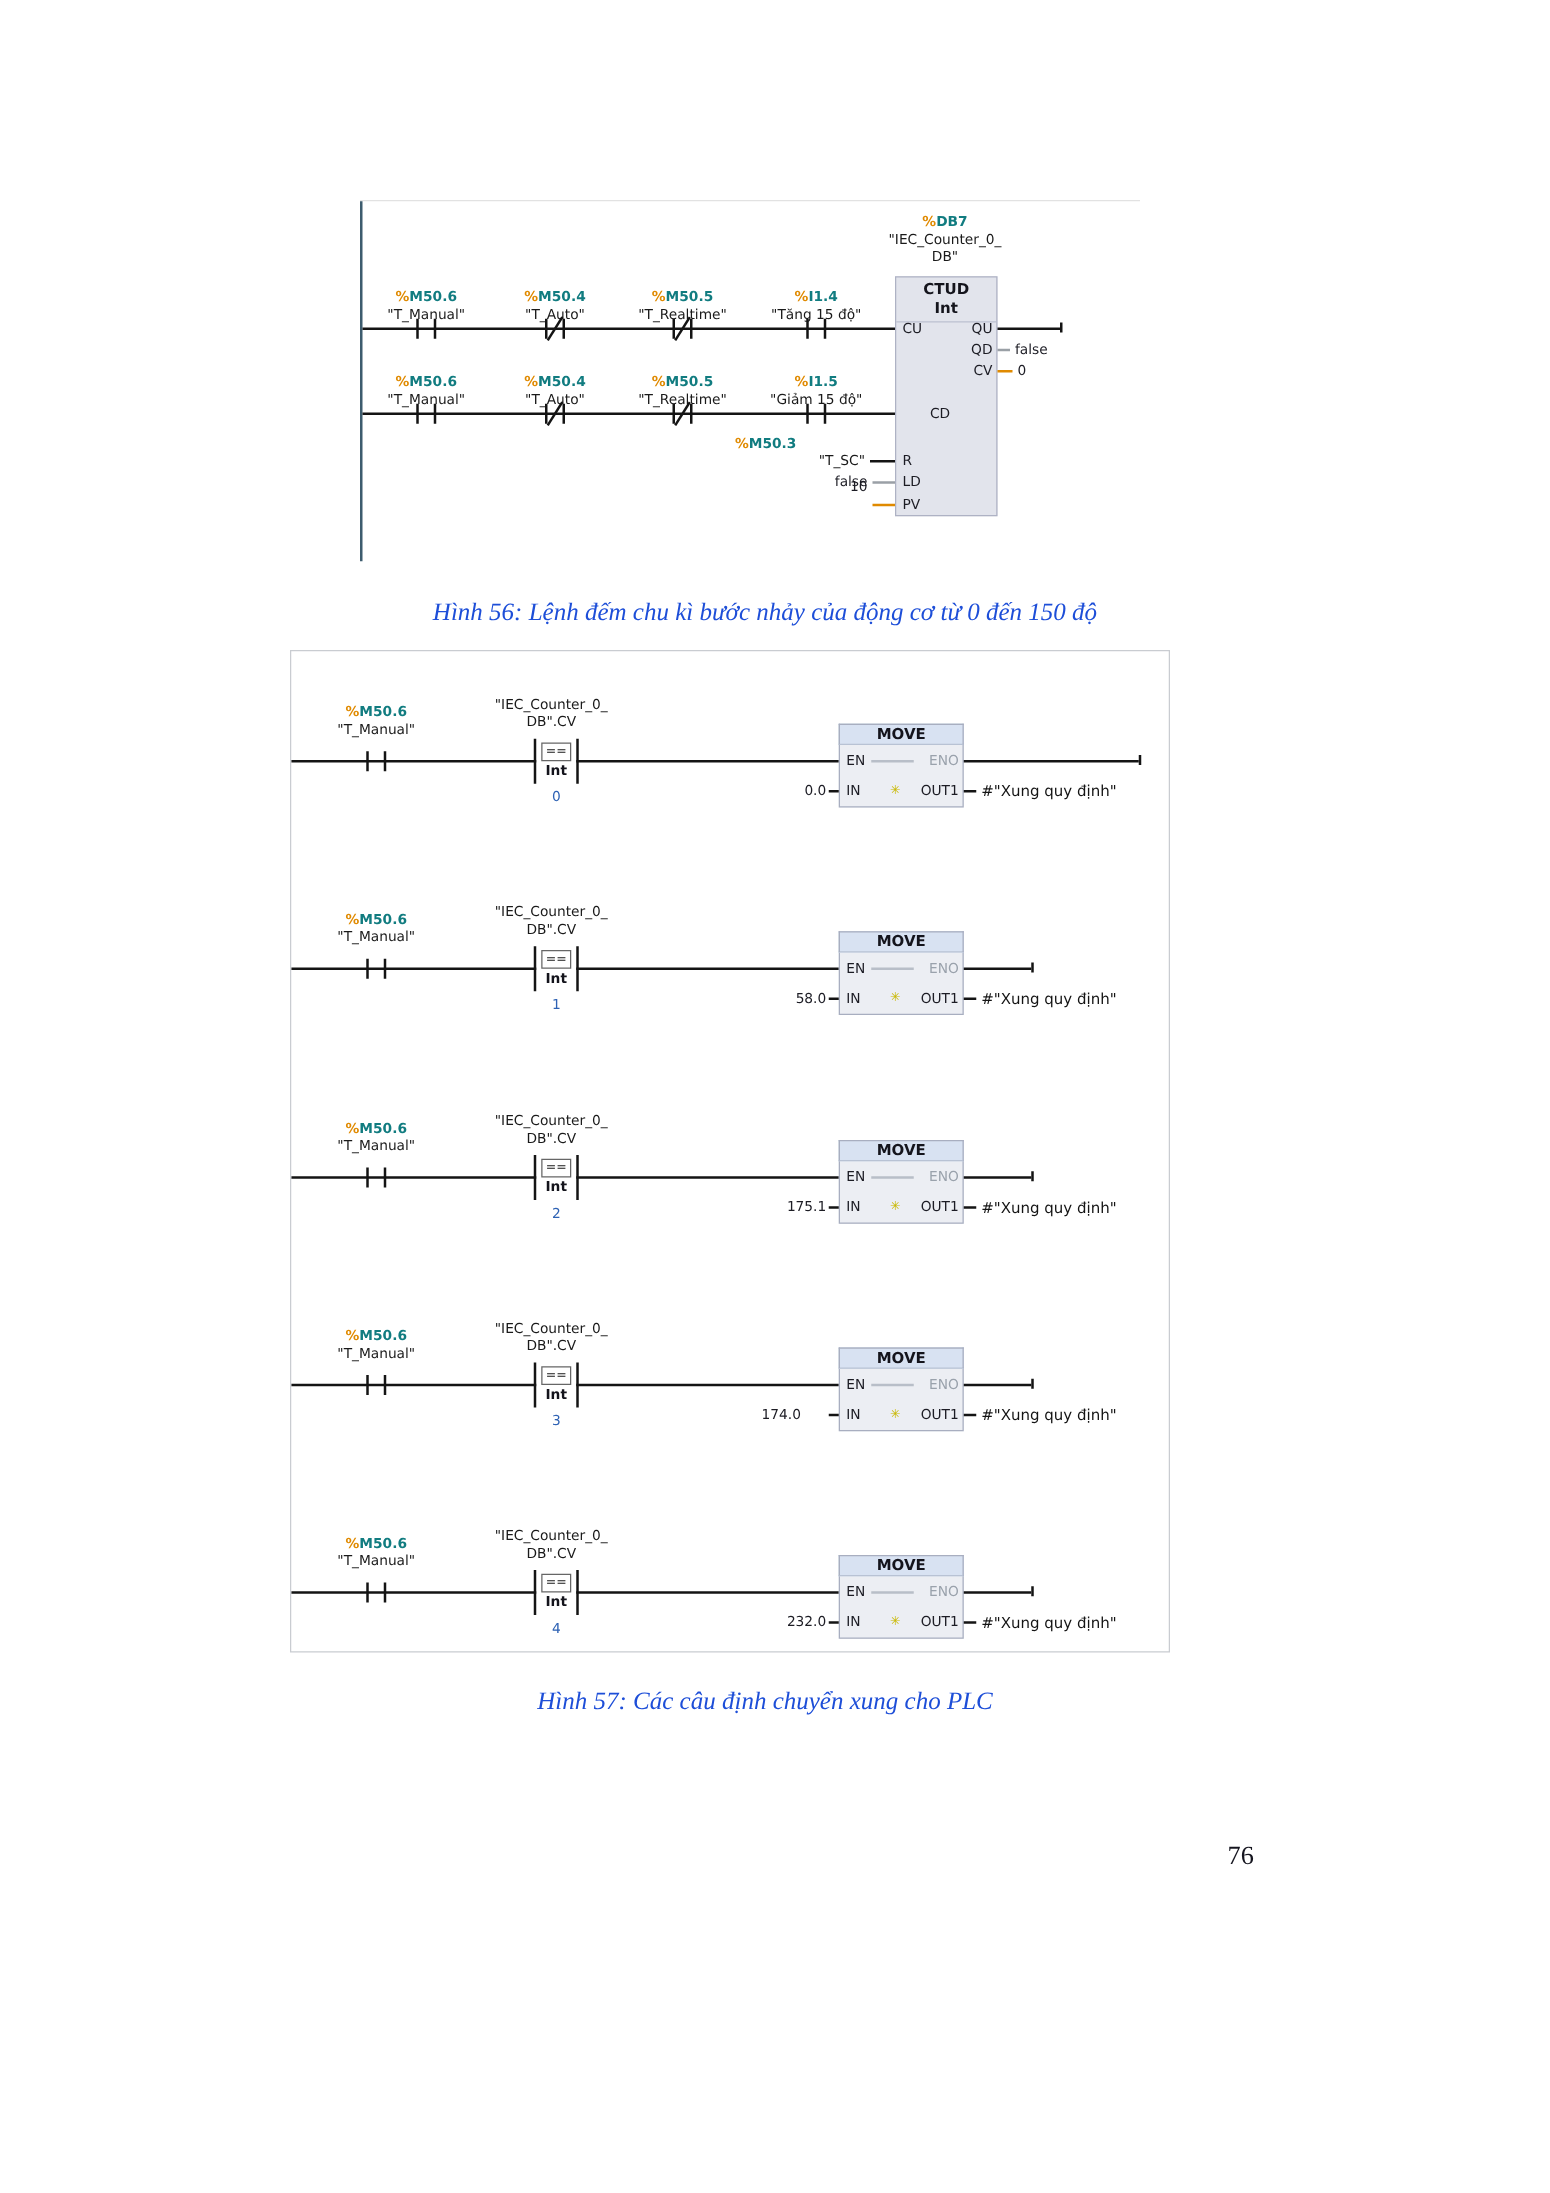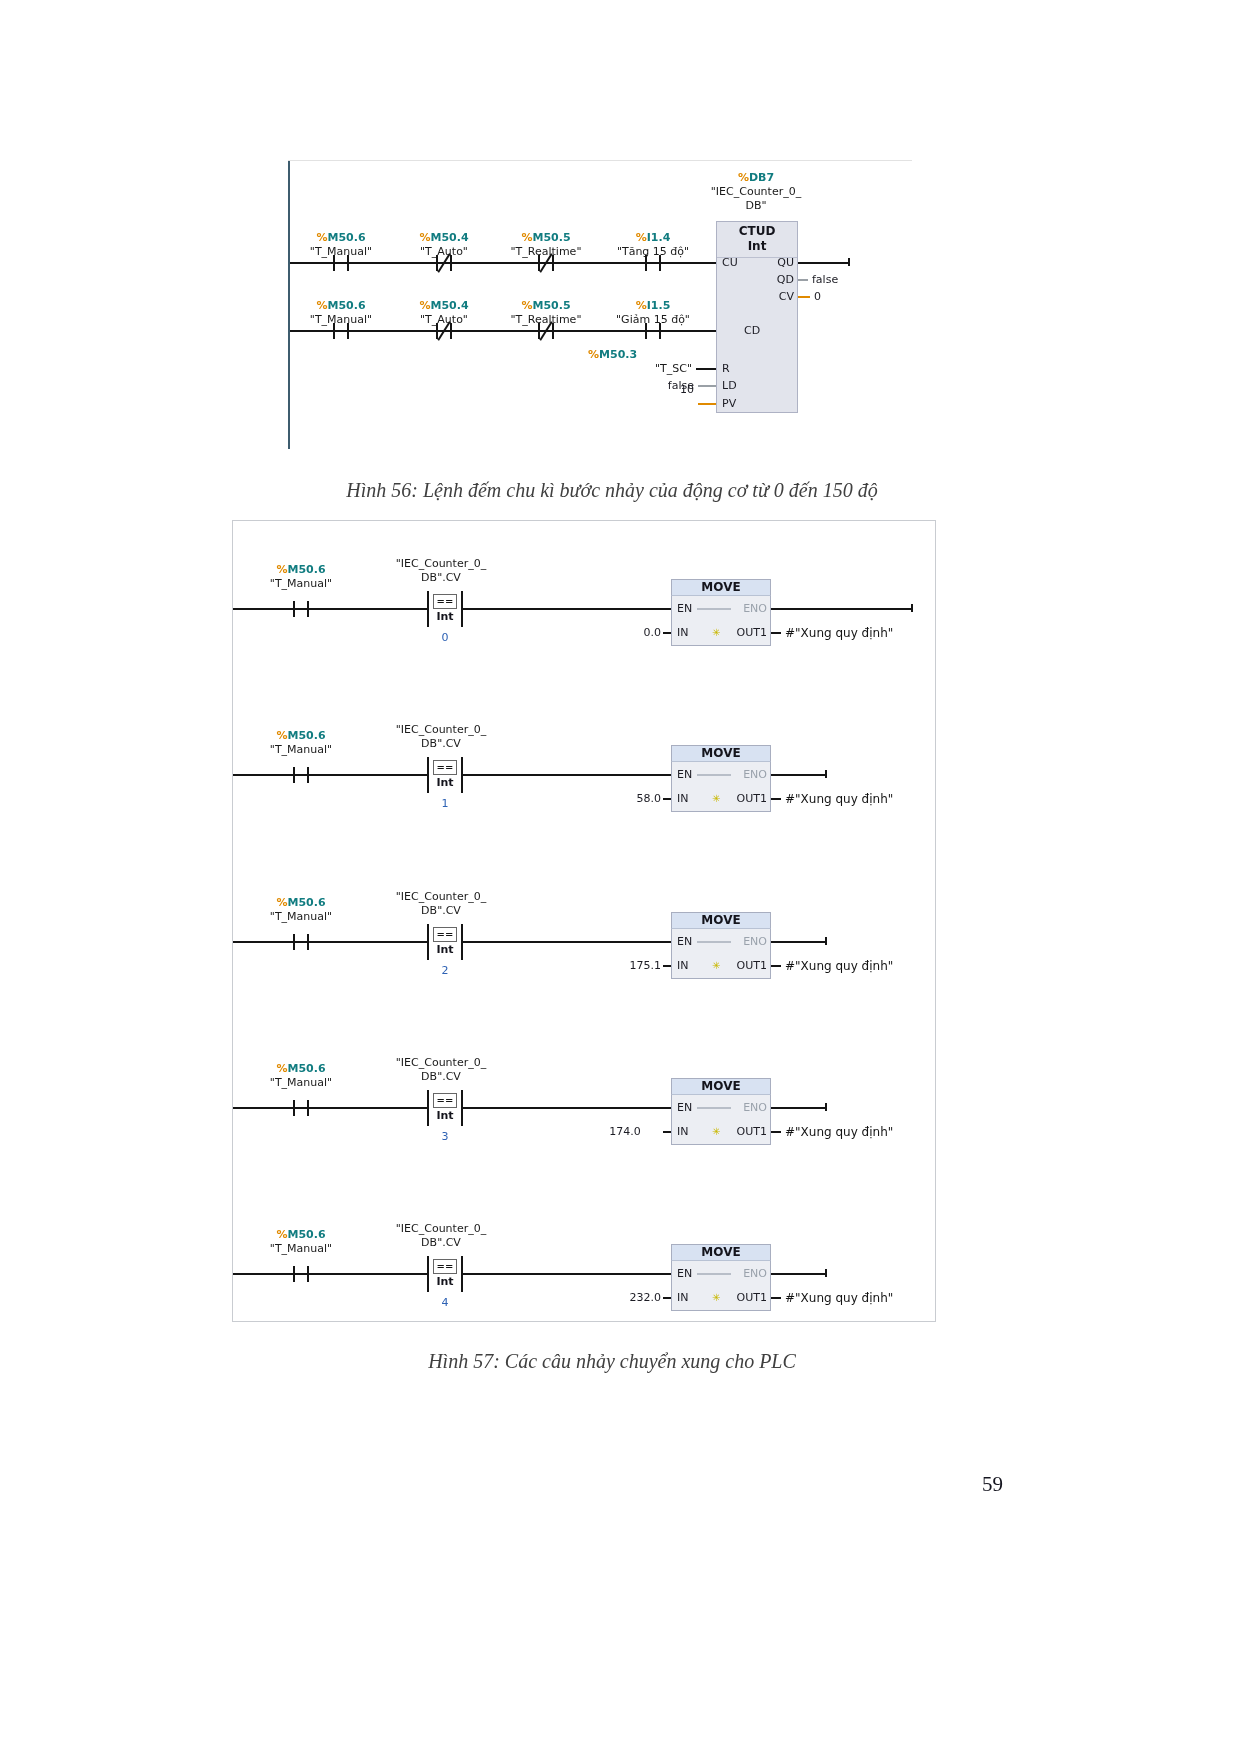--- a/index.html
+++ b/index.html
@@ -44,21 +44,21 @@
   .iline { position:absolute; width:34px; height:2px; background:#b8bec8; }
   .star { position:absolute; font-size:10px; line-height:12px; color:#c9b800; }
   .outname { position:absolute; font-size:12px; line-height:14px; color:#141414; white-space:nowrap; }
   .pin-eno { color:#9aa2ac; }
 
   .rung .eno-ext { width:54px; }
   .rung .endtick { left:592px; }
   .rung.long .eno-ext { width:140px; }
   .rung.long .endtick { left:678px; }
 
-  .caption { position:absolute; left:0; width:1224px; text-align:center; font-family:"Liberation Serif", serif; font-style:italic; font-size:20px; color:#404040; }
+  .caption { position:absolute; left:0; width:1224px; text-align:center; font-family:"Liberation Serif", serif; font-style:italic; font-size:20px; color:#1d4ed8; }
   .pagenum { position:absolute; font-family:"Liberation Serif", serif; font-size:21px; color:#15151f; }
 </style>
 </head>
 <body>
 
 <div id="fig56">
   <div class="rail"></div>
 
   <div class="oplbl op-addr" style="left:416px;top:10px;"><span class="pct">%</span>DB7</div>
   <div class="oplbl" style="left:416px;top:24px;">"IEC_Counter_0_</div>
@@ -309,15 +309,15 @@
     <div class="pin val-blue" style="left:356px;top:77px;width:72px;text-align:right;">232.0</div>
     <div class="wire" style="left:430px;top:83px;width:8px;"></div>
     <div class="wire" style="left:538px;top:83px;width:10px;"></div>
     <div class="outname" style="left:552px;top:77px;">#"Xung quy định"</div>
     <div class="wire eno-ext" style="left:538px;top:59px;"></div>
     <div class="tick endtick" style="top:55px;"></div>
   </div>
 
 </div>
 
-<div class="caption" style="top:1350px;">Hình 57: Các câu nhảy chuyển xung cho PLC</div>
-
-<div class="pagenum" style="left:982px;top:1472px;">59</div>
+<div class="caption" style="top:1350px;">Hình 57: Các câu định chuyển xung cho PLC</div>
+
+<div class="pagenum" style="left:982px;top:1472px;">76</div>
 
 </body></html>

